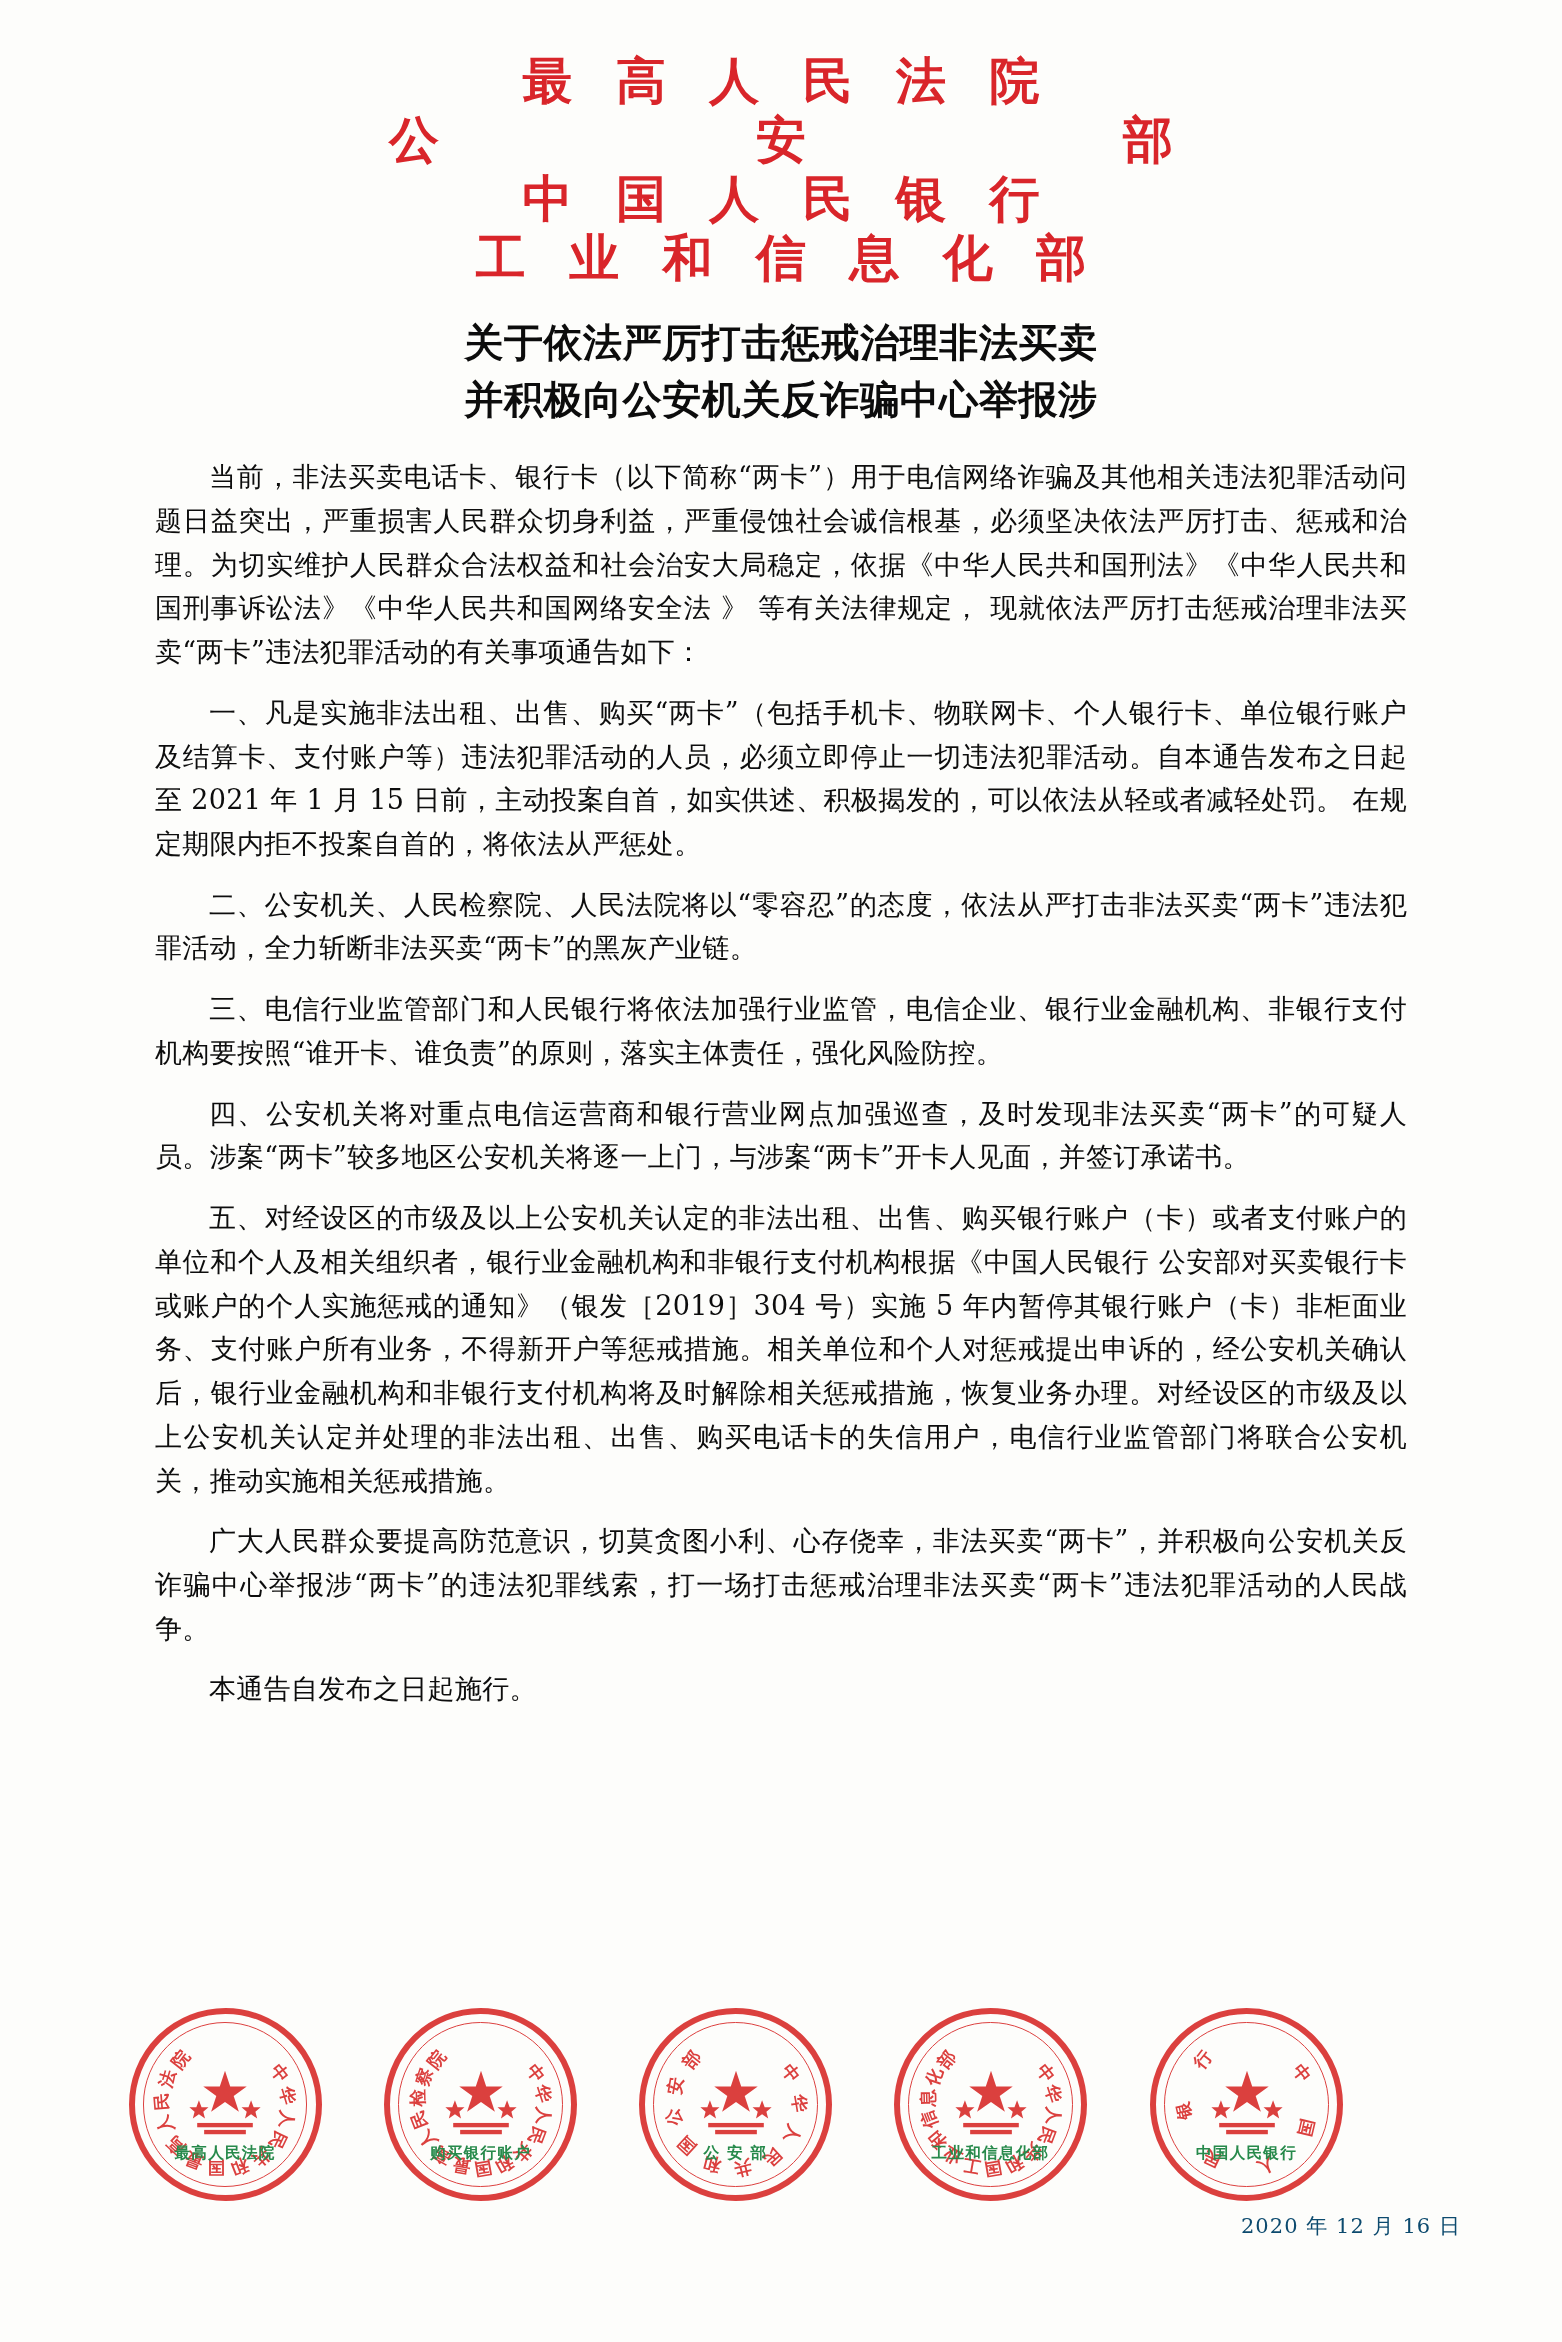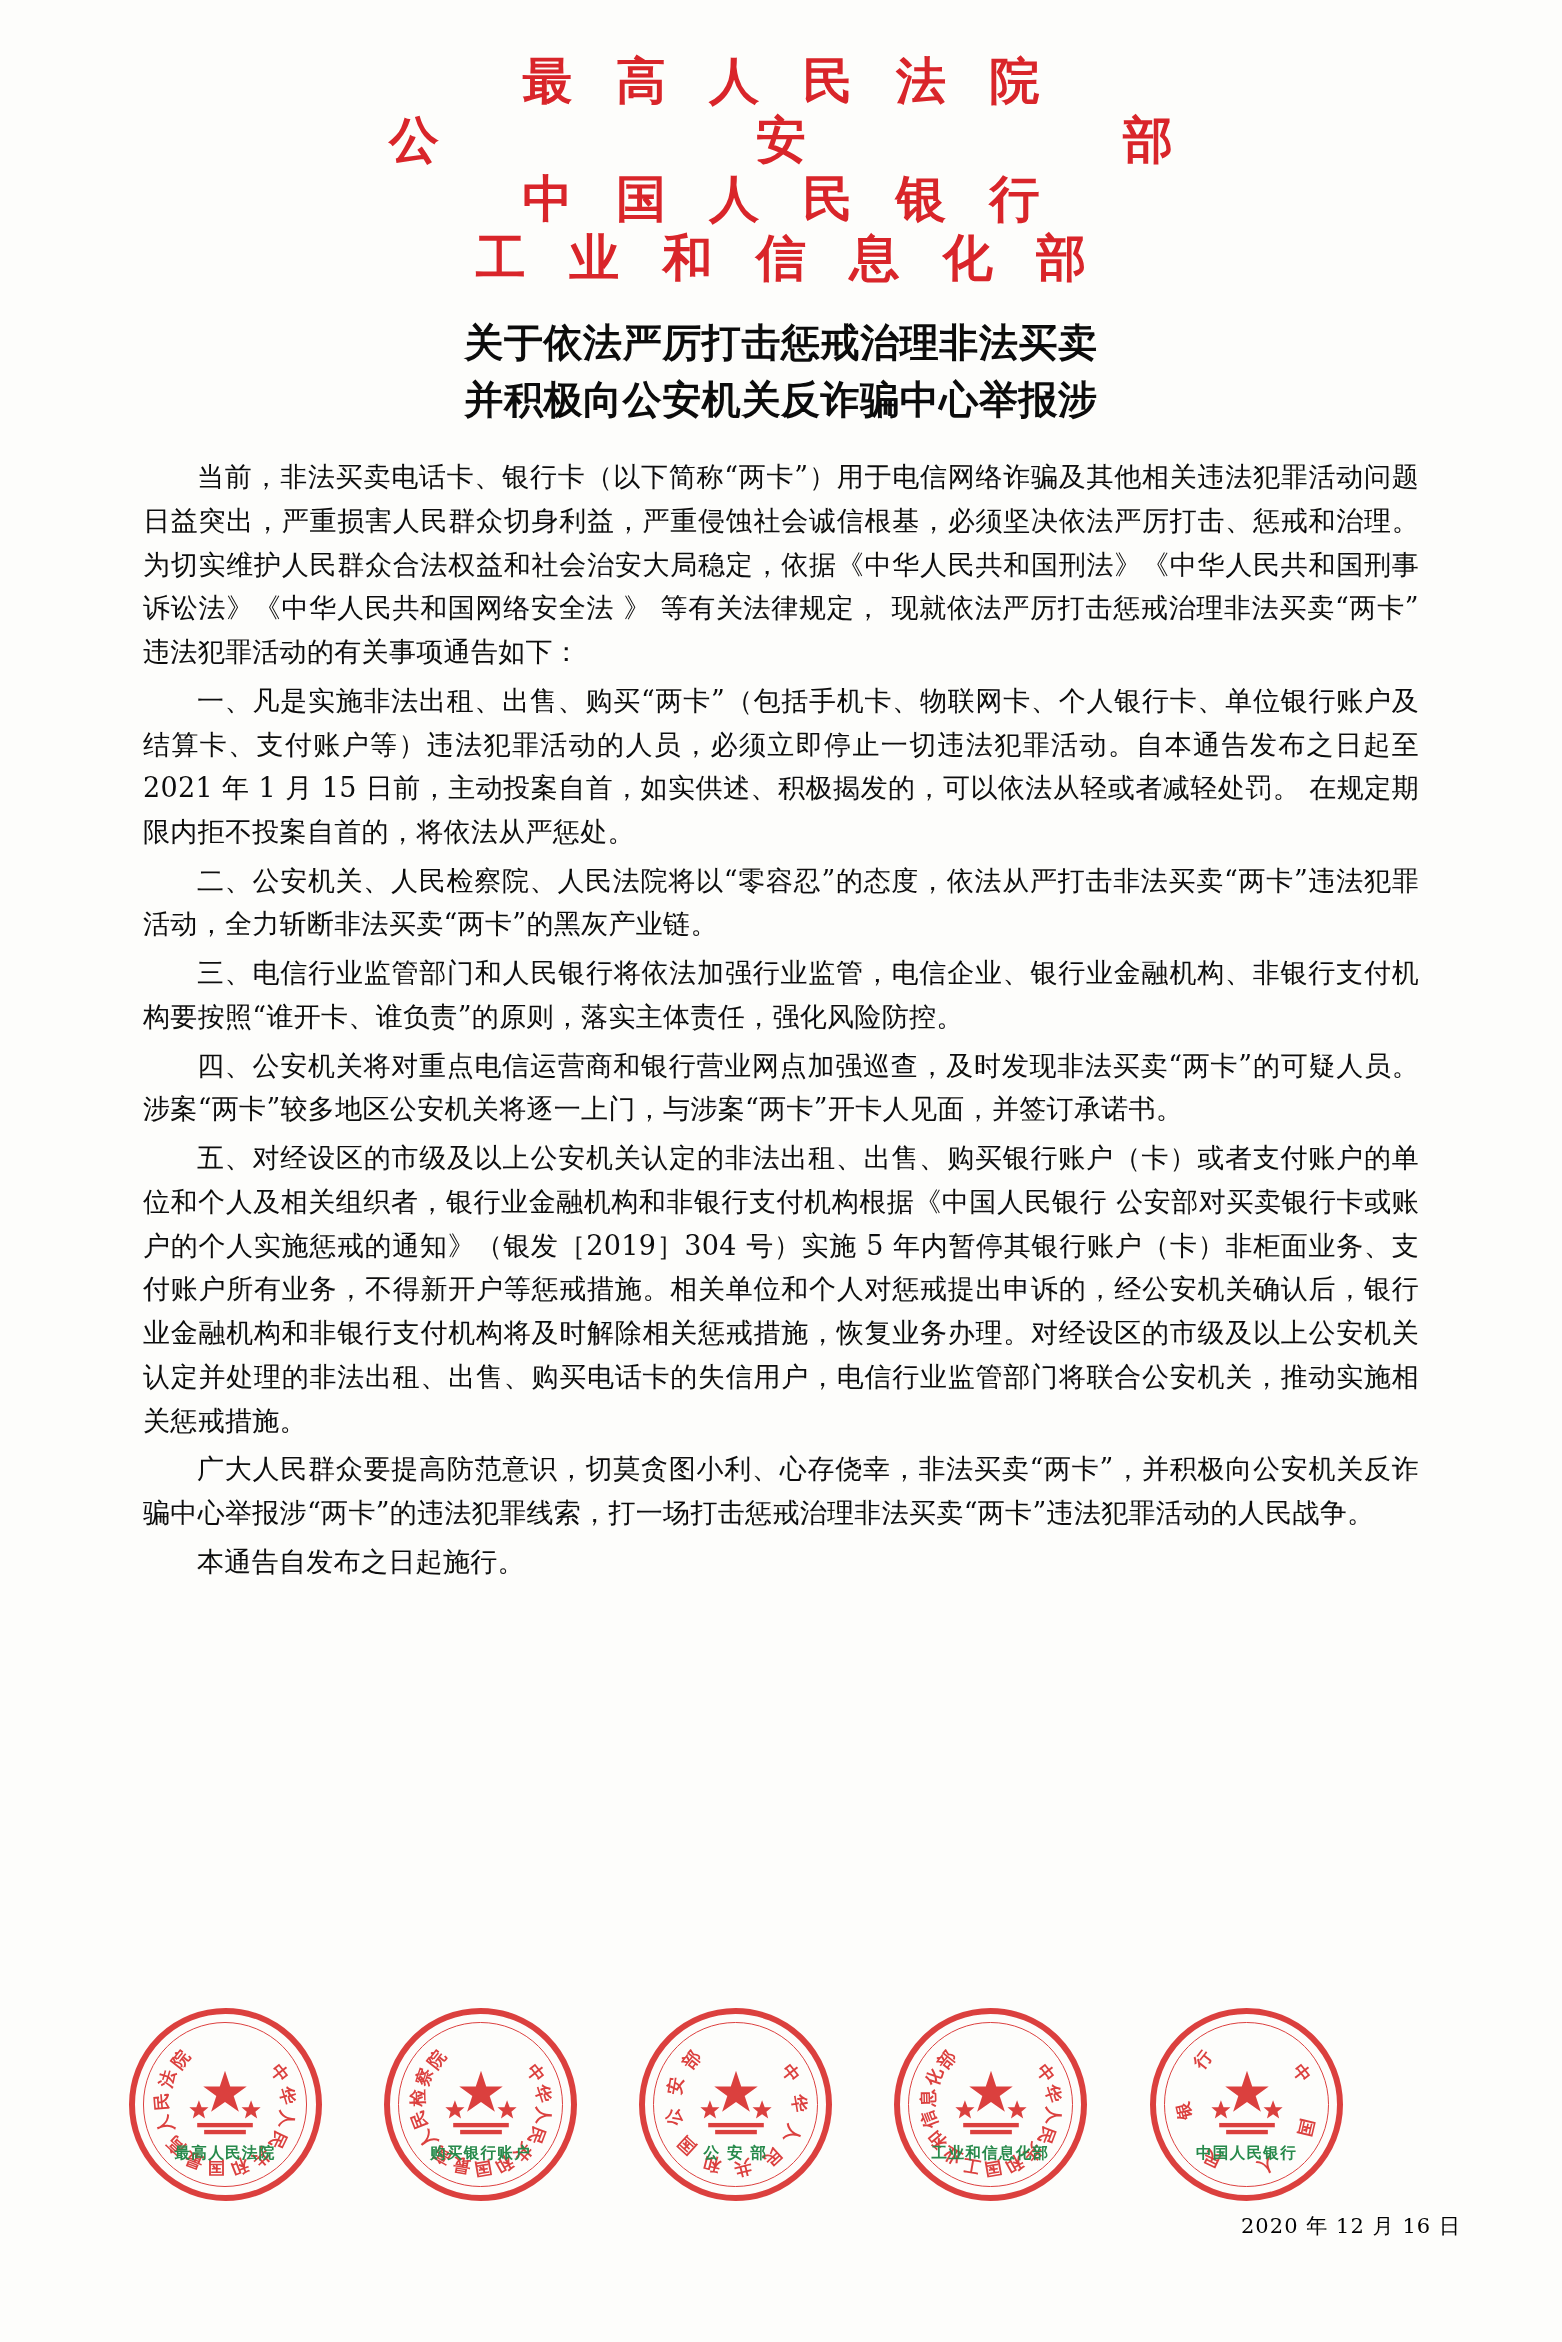--- a/index.html
+++ b/index.html
@@ -59,21 +59,21 @@
   .body-text {
     margin-top: 24px;
     font-size: 27px;
     line-height: 1.62;
     text-align: justify;
     text-justify: inter-ideograph;
     letter-spacing: 0.012em;
     color: #0d0d0d;
   }
   .body-text p {
-    margin: 5px;
+    margin: 17px;
     text-indent: 2em;
   }
 
   
   .seals {
     position: absolute;
     left: 101px;
     right: 101px;
     bottom: 96px;
     height: 248px;
@@ -127,21 +127,21 @@
     font-size: 15.6px;
     font-weight: 700;
     letter-spacing: 0.08em;
     color: #15803d;
   }
   .seal-date {
     position: absolute;
     right: 0;
     bottom: 7.3px;
     font-size: 21px;
-    color: #000000;
+    color: #0c4a6e;
     letter-spacing: 0.05em;
     font-family: "DejaVu Serif", "Liberation Serif", serif;
   }
 </style>
 </head>
 <body>
 
 <div class="page">
 
   <div class="letterhead">

